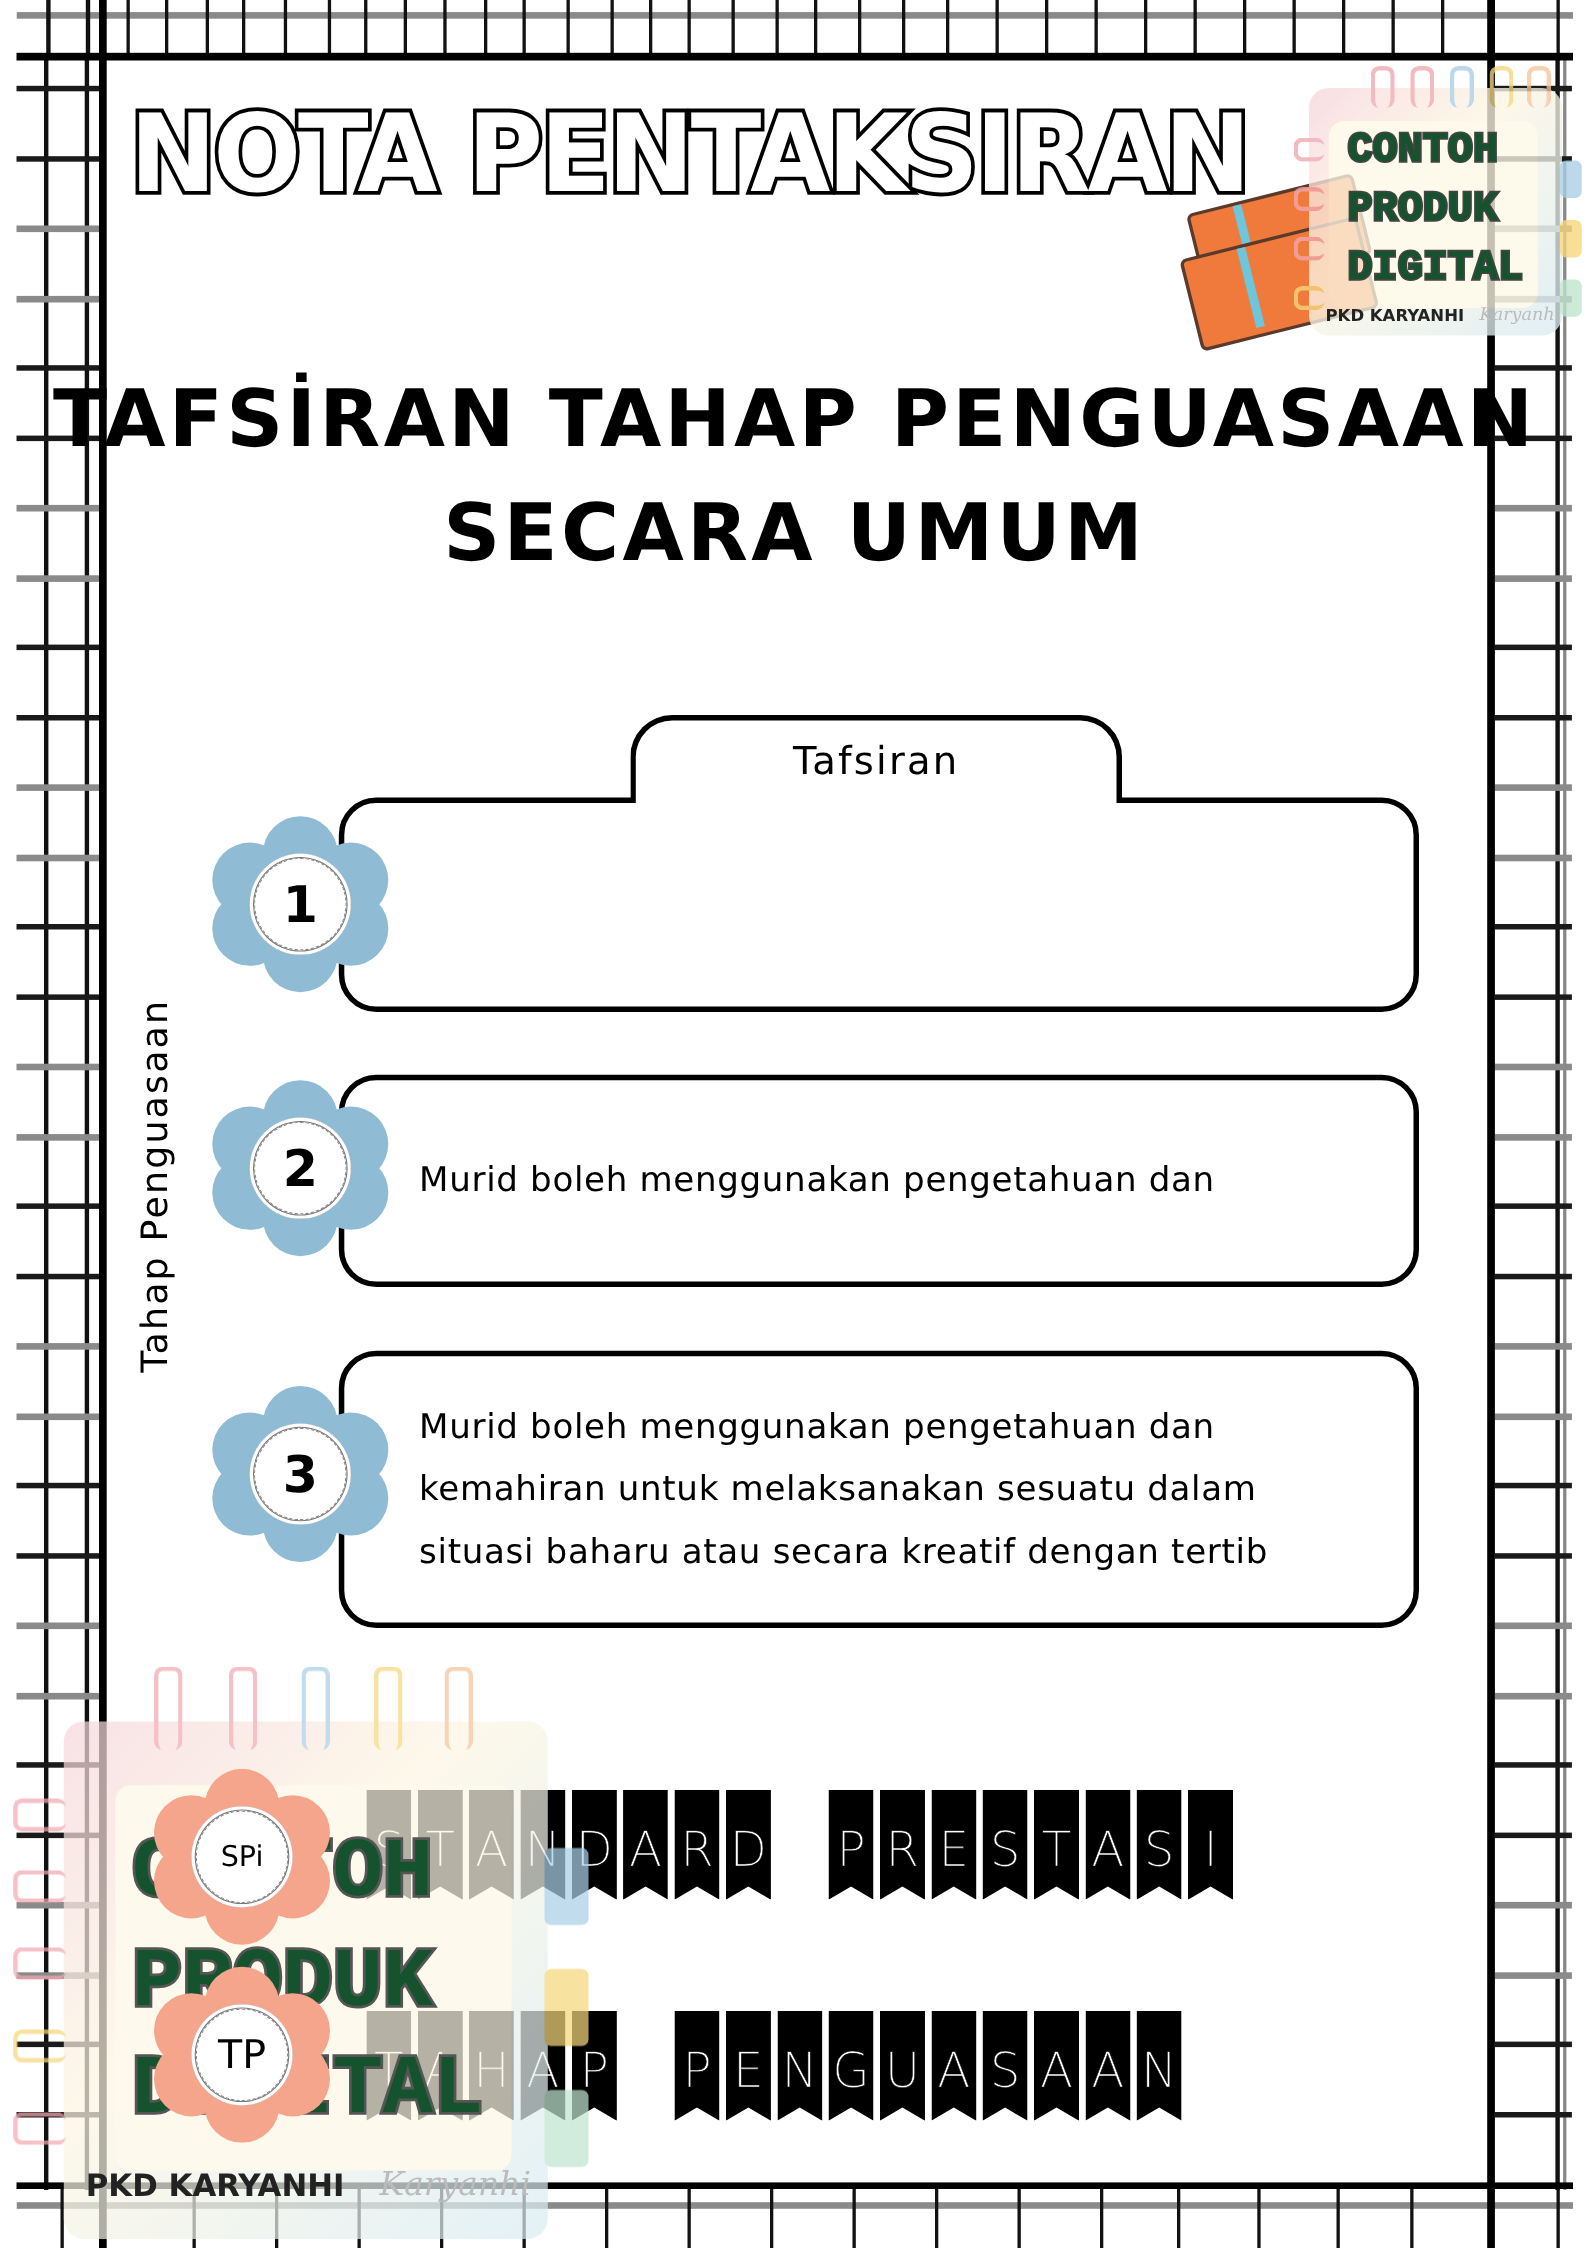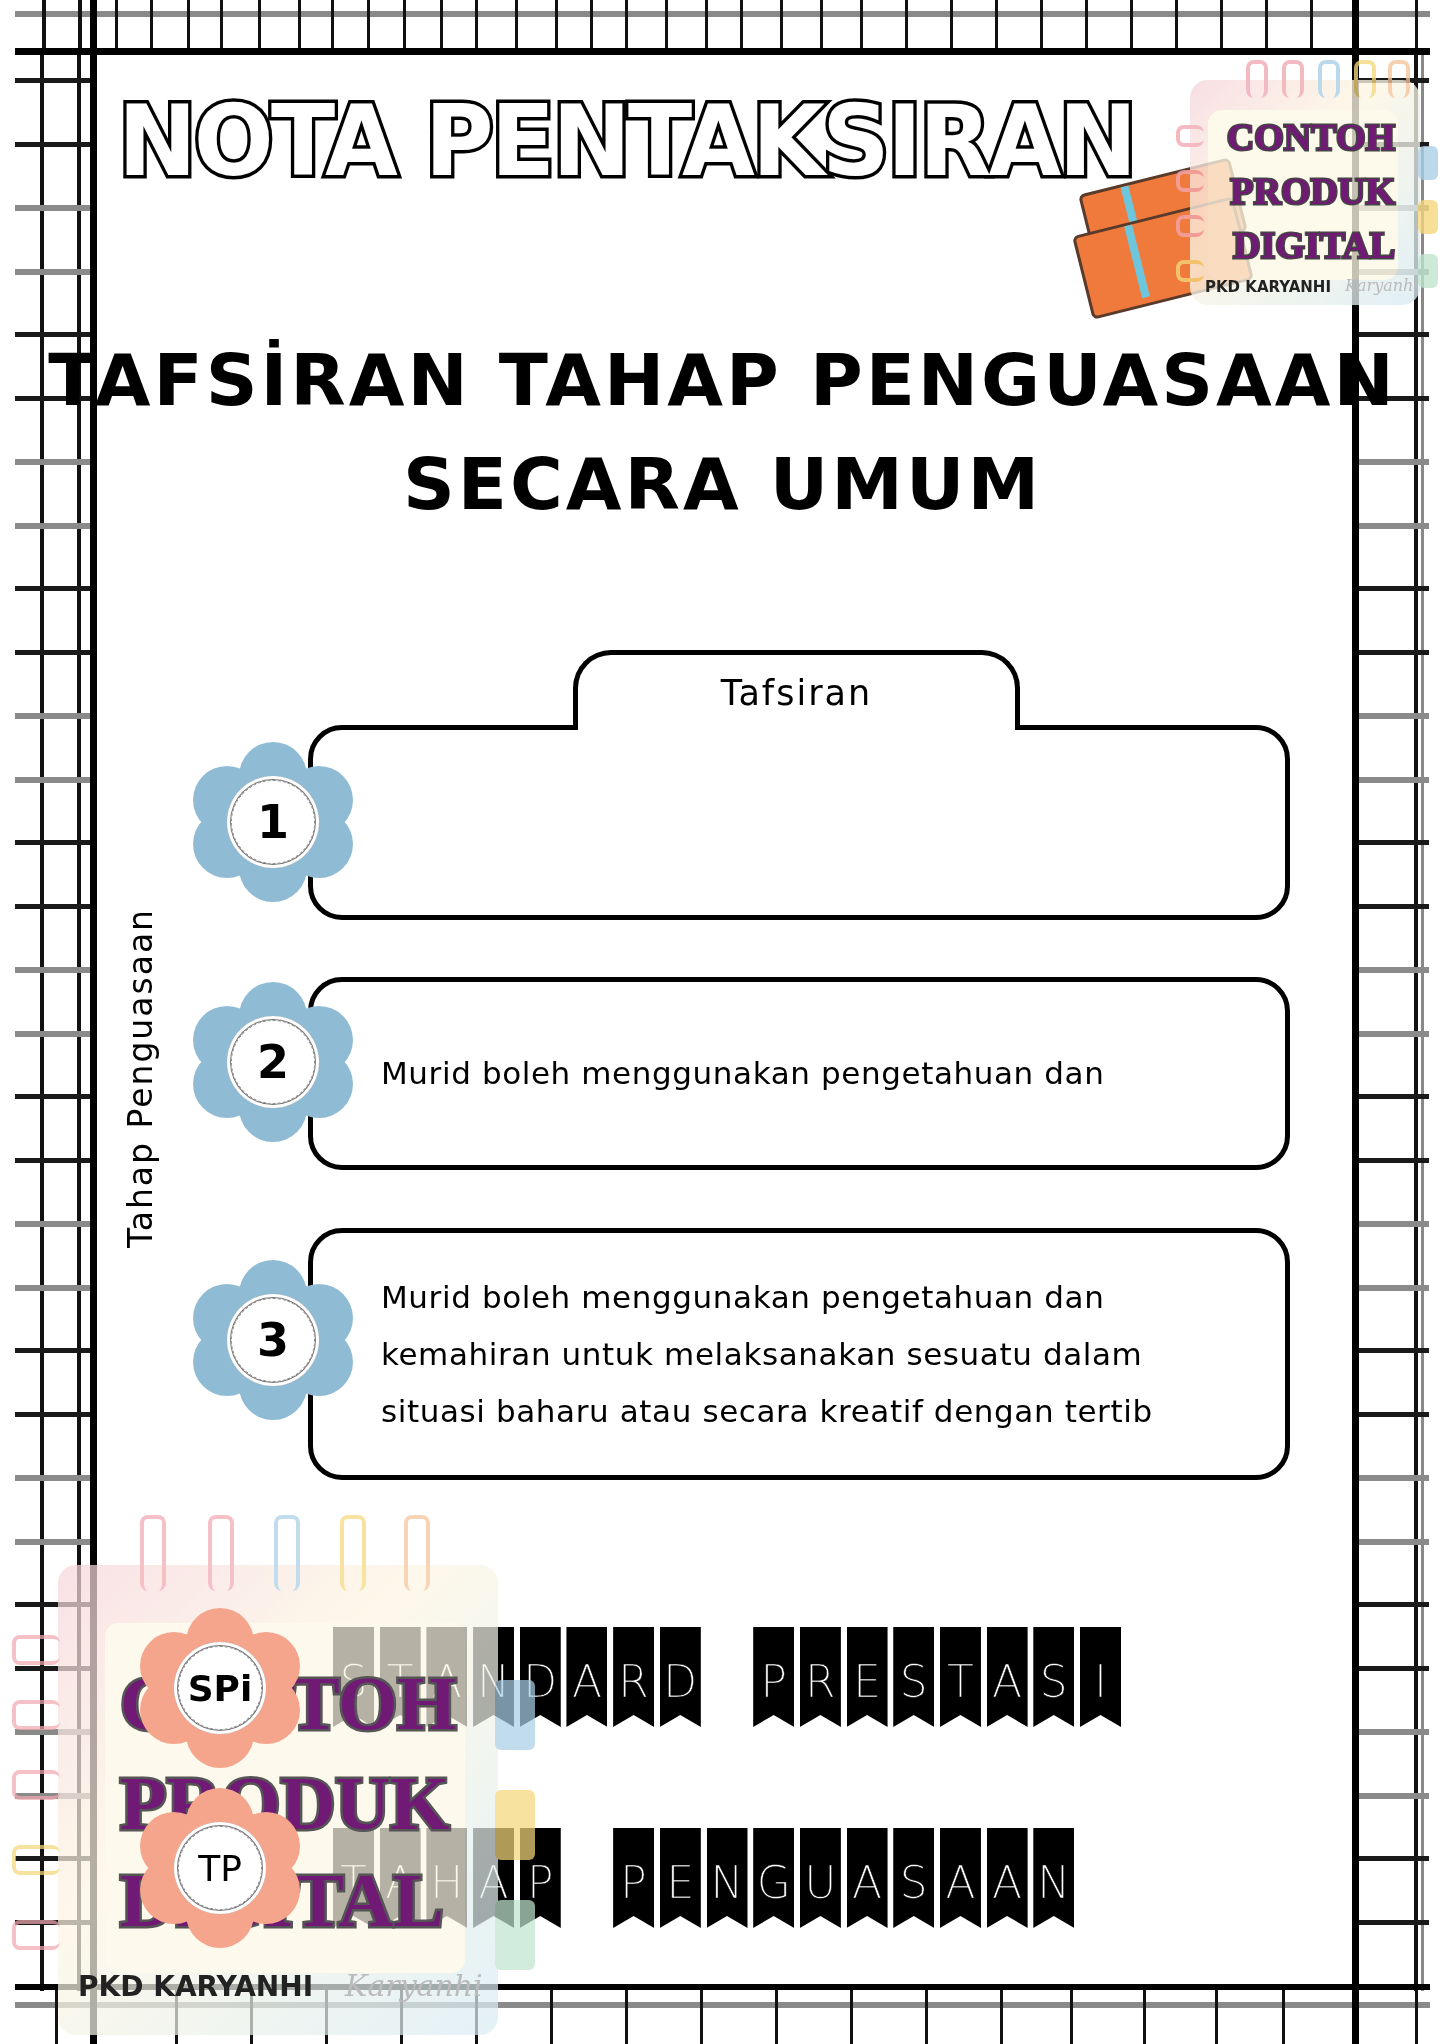--- a/index.html
+++ b/index.html
@@ -114,23 +114,23 @@
   .sticker .ring {
     position: absolute; width: 14px; border-radius: 8px;
     border: 4px solid; border-bottom: none; background: transparent;
   }
   .sticker .side-ring {
     position: absolute; height: 14px; border-radius: 8px;
     border: 4px solid; border-right: none; background: transparent;
   }
   .sticker .tabbit { position: absolute; border-radius: 6px; }
   .wm-text {
-    position: absolute; font-family: Liberation Serif, serif; font-weight: bold;
-    color: #701a75; -webkit-text-stroke: 3px #444; paint-order: stroke fill;
-    line-height: 1; white-space: nowrap; text-align: right;
+    position: absolute; font-family: Liberation Mono, monospace; font-weight: bold;
+    color: #14532d; -webkit-text-stroke: 3px #444; paint-order: stroke fill;
+    line-height: 1; white-space: nowrap; text-align: left;
   }
   .wm-brand {
     position: absolute; font-family: "DejaVu Sans", sans-serif; font-weight: bold;
     color: #222; white-space: nowrap;
   }
   .wm-script {
     position: absolute; font-family: "DejaVu Serif", serif; font-style: italic;
     color: #bbb; white-space: nowrap;
   }
 
@@ -374,21 +374,21 @@
 </div>
 
 <div class="flower" style="left:140px;top:1608px;--petal:#f4a58c;">
   <div class="petal" style="left:46px;top:0;"></div>
   <div class="petal" style="left:92px;top:24px;"></div>
   <div class="petal" style="left:92px;top:68px;"></div>
   <div class="petal" style="left:46px;top:92px;"></div>
   <div class="petal" style="left:0;top:68px;"></div>
   <div class="petal" style="left:0;top:24px;"></div>
   <div class="core"></div>
-  <div class="disc" style="font-size:36px;font-weight:bold;">SPi</div>
+  <div class="disc" style="font-size:26px;font-weight:normal;">SPi</div>
 </div>
 <div class="banner-row" style="left:333px;top:1627px;" id="banner-0">
     <div class="pennant">S</div>
     <div class="pennant">T</div>
     <div class="pennant">A</div>
     <div class="pennant">N</div>
     <div class="pennant">D</div>
     <div class="pennant">A</div>
     <div class="pennant">R</div>
     <div class="pennant">D</div>

